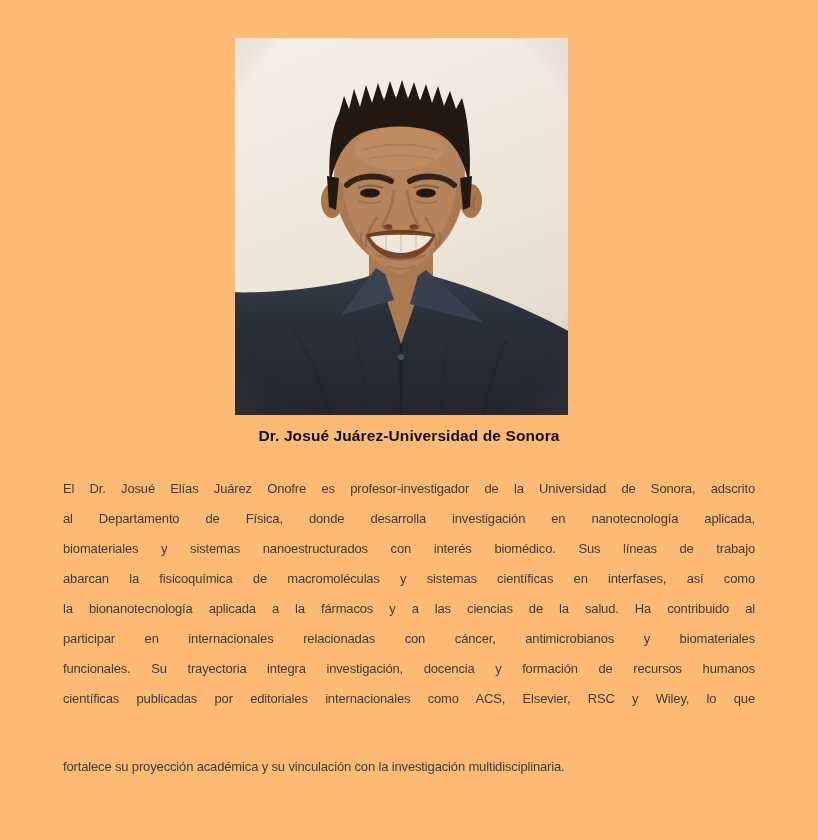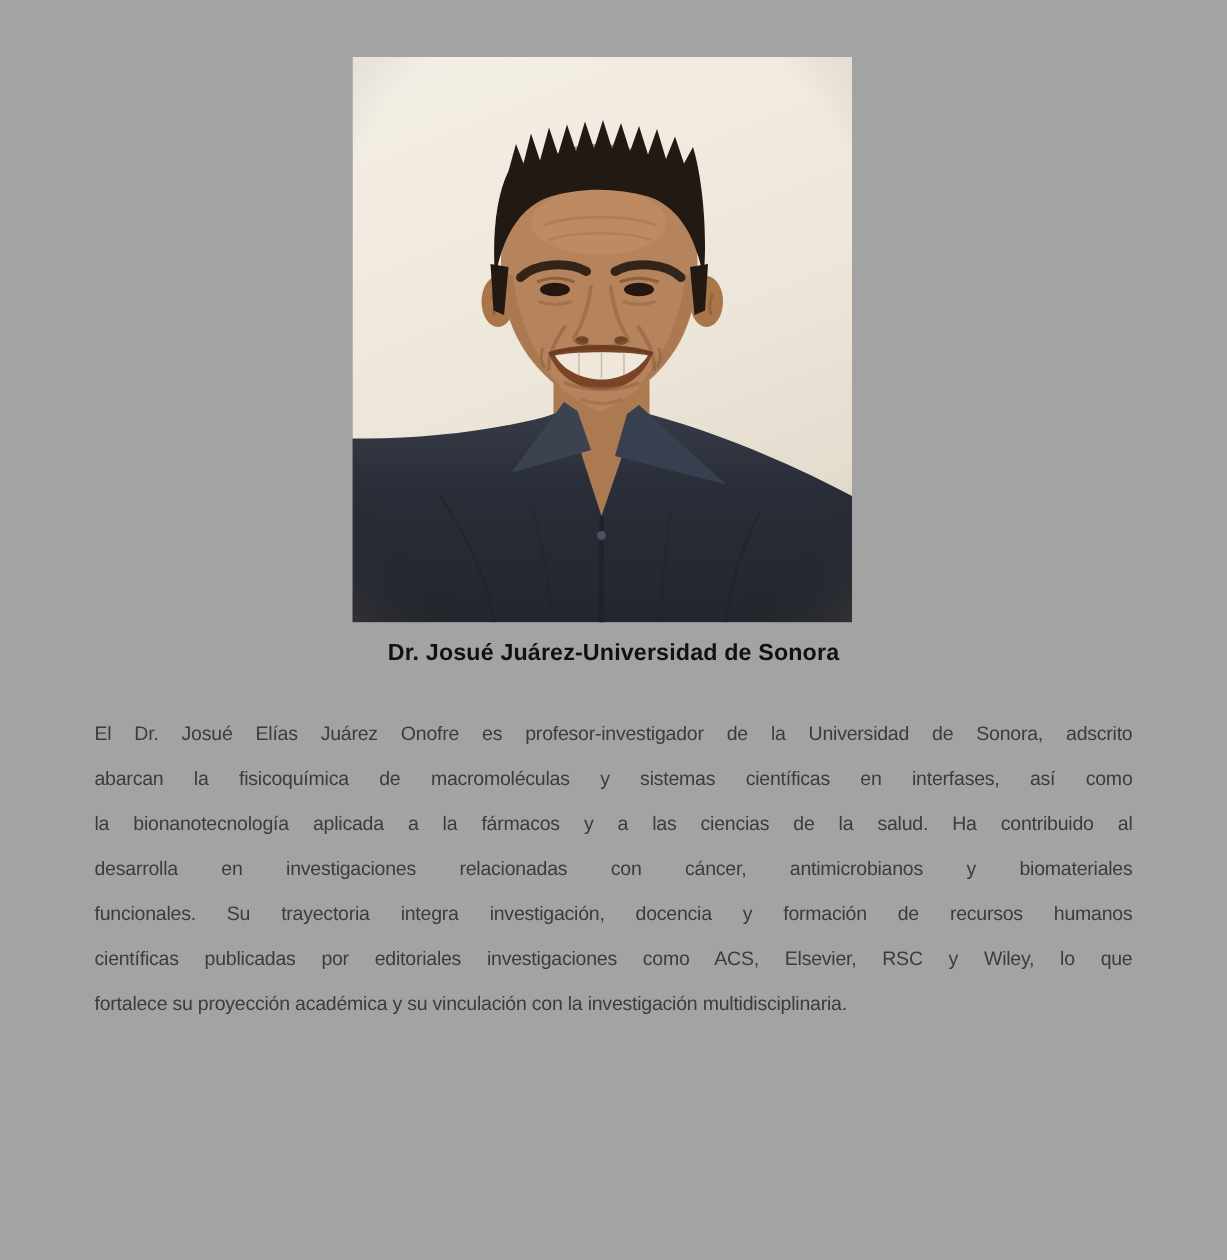--- a/index.html
+++ b/index.html
@@ -1,21 +1,21 @@
 <!DOCTYPE html>
 <html><head>
 <meta charset="utf-8">
 <style>
   * { margin: 0; padding: 0; box-sizing: border-box; }
   html, body { background: #ffffff; }
   .page {
     position: relative;
     width: 818px;
     height: 840px;
-    background: #a3a3a3;
+    background: #fdba74;
     font-family: "Liberation Sans", sans-serif;
     overflow: hidden;
   }
   .photo-wrap {
     position: absolute;
     left: 235px;
     top: 38px;
     width: 333px;
     height: 377px;
   }
@@ -39,21 +39,21 @@
     font-size: 13px;
     color: #3c3c3c;
     letter-spacing: -0.15px;
   }
   .bio-line {
     line-height: 30px;
     text-align: justify;
     text-align-last: justify;
     white-space: normal;
   }
-  .bio-line.last { text-align-last: left; }
+  .bio-line.last { text-align-last: left; margin-top: 38px; }
 </style>
 </head>
 <body>
 
 <div class="page">
 
   <figure class="photo-wrap">
     <svg viewBox="0 0 333 377" width="333" height="377">
       <defs>
         <linearGradient id="wall" x1="0" y1="0" x2="0.35" y2="1">
@@ -165,21 +165,23 @@
 
       <rect width="333" height="377" fill="url(#vign)"></rect>
     </svg>
   </figure>
 
   <div class="caption">Dr. Josué Juárez-Universidad de Sonora</div>
 
   <div class="bio">
 
   <div class="bio-line">El Dr. Josué Elías Juárez Onofre es profesor-investigador de la Universidad de Sonora, adscrito</div>
+      <div class="bio-line">al Departamento de Física, donde desarrolla investigación en nanotecnología aplicada,</div>
+      <div class="bio-line">biomateriales y sistemas nanoestructurados con interés biomédico. Sus líneas de trabajo</div>
       <div class="bio-line">abarcan la fisicoquímica de macromoléculas y sistemas científicas en interfases, así como</div>
       <div class="bio-line">la bionanotecnología aplicada a la fármacos y a las ciencias de la salud. Ha contribuido al</div>
-      <div class="bio-line">desarrolla en investigaciones relacionadas con cáncer, antimicrobianos y biomateriales</div>
+      <div class="bio-line">participar en internacionales relacionadas con cáncer, antimicrobianos y biomateriales</div>
       <div class="bio-line">funcionales. Su trayectoria integra investigación, docencia y formación de recursos humanos</div>
-      <div class="bio-line">científicas publicadas por editoriales investigaciones como ACS, Elsevier, RSC y Wiley, lo que</div>
+      <div class="bio-line">científicas publicadas por editoriales internacionales como ACS, Elsevier, RSC y Wiley, lo que</div>
       <div class="bio-line last">fortalece su proyección académica y su vinculación con la investigación multidisciplinaria.</div>
     </div>
 
 </div>
 
 </body></html>

